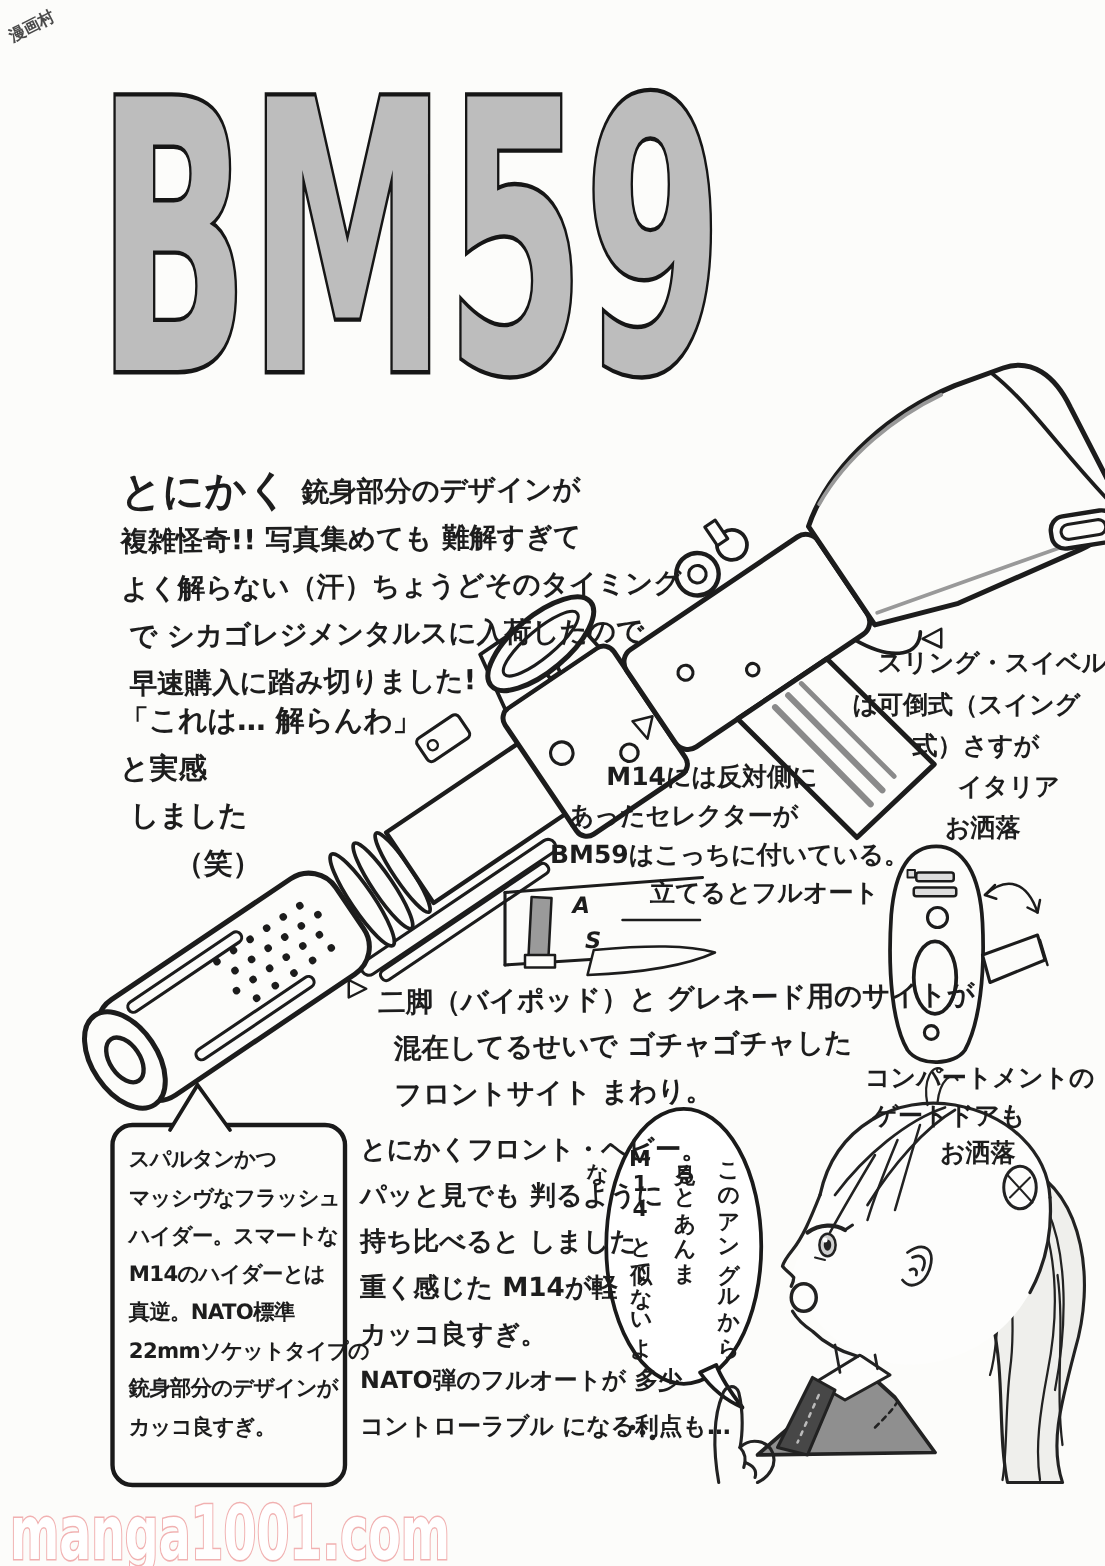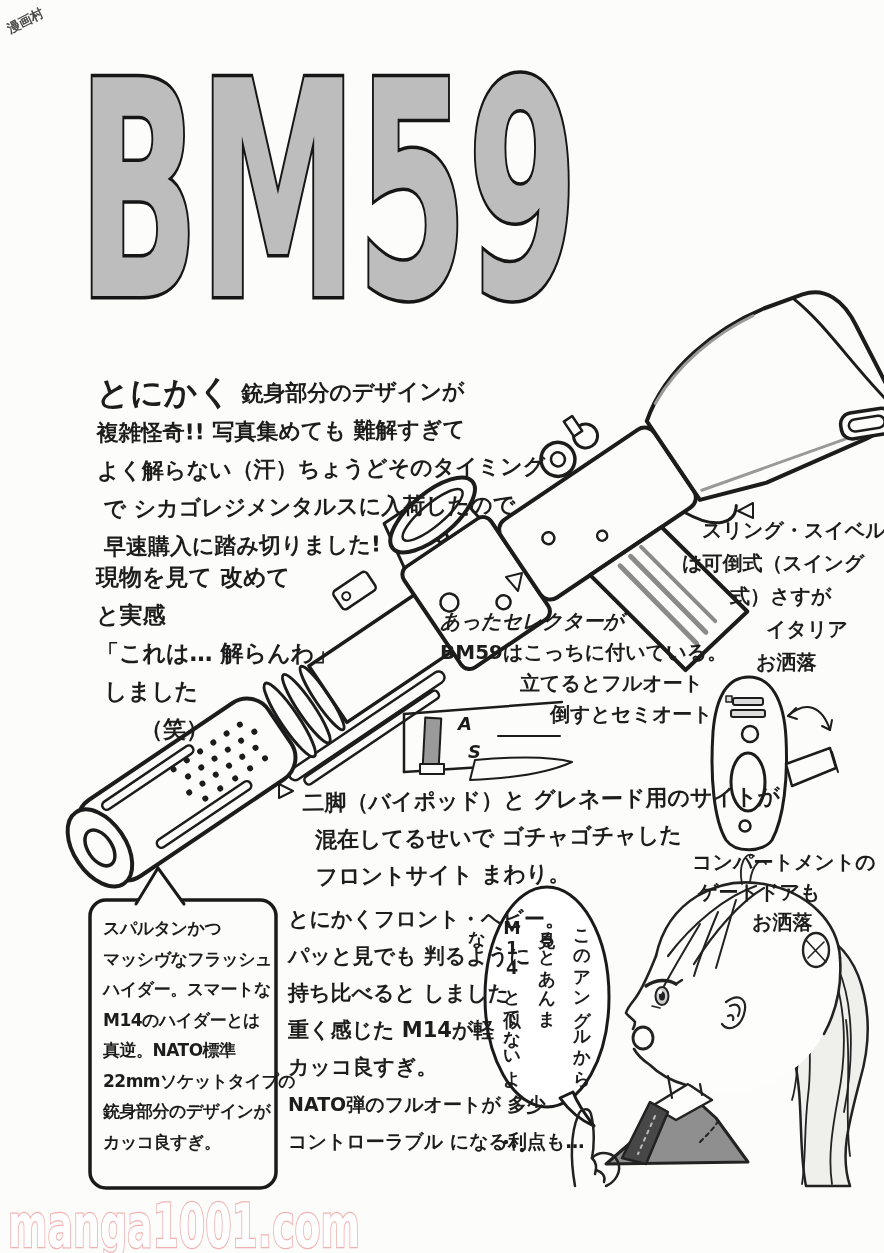--- a/index.html
+++ b/index.html
@@ -253,32 +253,31 @@
 
   <div class="t intro">
     <div><span class="lead">とにかく</span><span>銃身部分のデザインが</span></div>
     <div>複雑怪奇!! 写真集めても 難解すぎて</div>
     <div>よく解らない（汗）ちょうどそのタイミング</div>
     <div style="margin-left:6px;">で シカゴレジメンタルスに入荷したので</div>
     <div style="margin-left:6px;">早速購入に踏み切りました!</div>
   </div>
 
   <div class="t impression">
-    <div>現物を見て 改めて</div>
+    <div>「これは… 解らんわ」</div>
     <div>と実感</div>
-    <div>「これは… 解らんわ」</div>
     <div style="margin-left:8px;">しました</div>
     <div style="margin-left:44px;">（笑）</div>
   </div>
 
   <div class="t selector">
-    <div style="font-style:italic;">あったセレクターが</div>
+    <div style="margin-left:45px;">M14には反対側に</div>
+    <div style="margin-left:15px;">あったセレクターが</div>
     <div>BM59はこっちに付いている。</div>
     <div style="margin-left:80px;">立てるとフルオート</div>
-    <div style="margin-left:110px;">倒すとセミオート</div>
   </div>
 
   <div class="t sling">
     <div style="margin-left:20px;">スリング・スイベル</div>
     <div>は可倒式（スイング</div>
     <div style="margin-left:48px;">式）さすが</div>
     <div style="margin-left:84px;">イタリア</div>
     <div style="margin-left:74px;">お洒落</div>
   </div>
 

